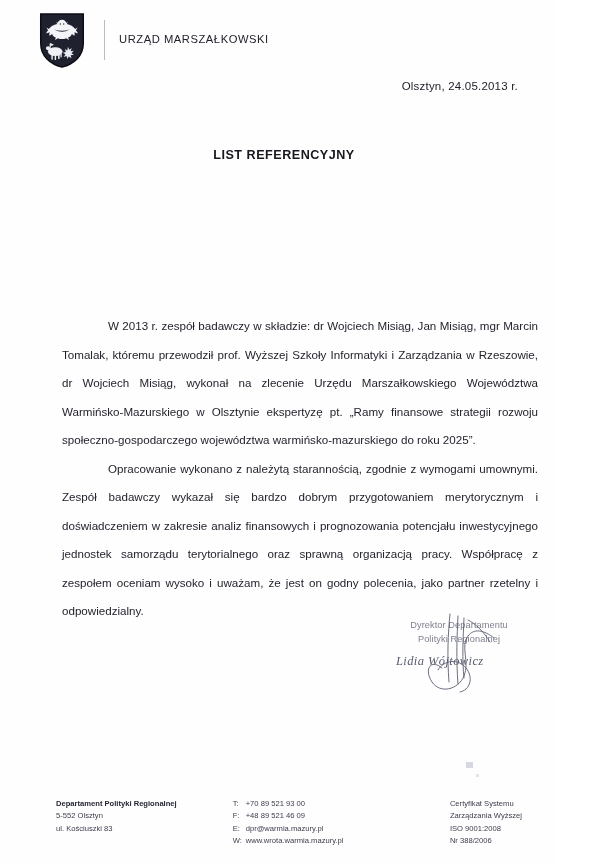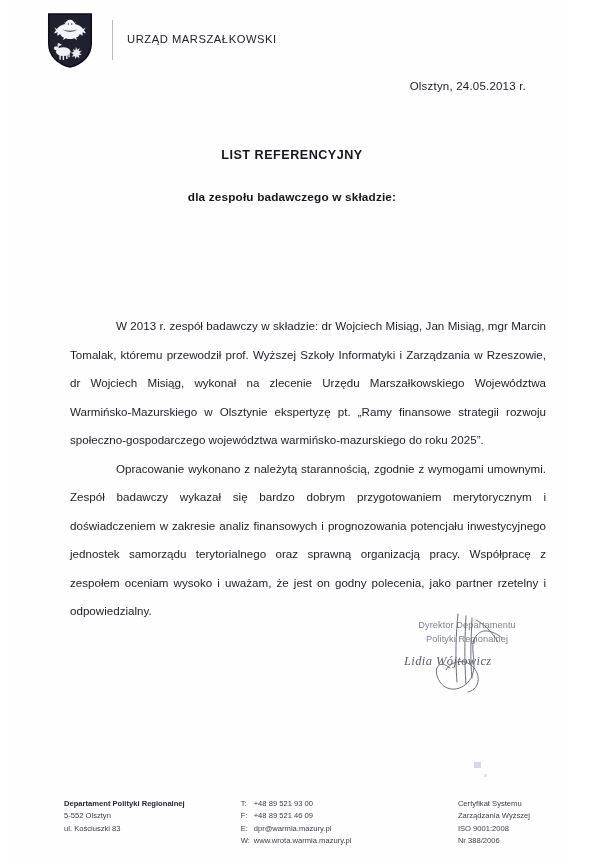--- a/index.html
+++ b/index.html
@@ -12,21 +12,20 @@
     font-family: "Liberation Sans", sans-serif;
     color: #1b1b24;
   }
   .page {
     position: relative;
     width: 556px;
     height: 864px;
     background: #fefefe;
     overflow: hidden;
     box-sizing: border-box;
-    margin-left: 8px;
   }
 
   
   .letterhead {
     position: absolute;
     left: 38px;
     top: 12px;
     display: flex;
     align-items: center;
   }
@@ -224,21 +223,20 @@
     <div class="lh-divider"></div>
     <div class="lh-text">
       <div>URZĄD MARSZAŁKOWSKI</div>
     </div>
   </div>
 
   <div class="dateline">Olsztyn, 24.05.2013 r.</div>
 
   <div class="title-block">
     <div class="doc-title">LIST REFERENCYJNY</div>
-    <div class="doc-subtitle">dla zespołu badawczego w składzie:</div>
   </div>
 
   <div class="body-copy">
     <p class="para">W 2013 r. zespół badawczy w składzie: dr Wojciech Misiąg, Jan Misiąg, mgr Marcin Tomalak, któremu przewodził prof. Wyższej Szkoły Informatyki i Zarządzania w Rzeszowie, dr Wojciech Misiąg, wykonał na zlecenie Urzędu Marszałkowskiego Województwa Warmińsko-Mazurskiego w Olsztynie ekspertyzę pt. „Ramy finansowe strategii rozwoju społeczno-gospodarczego województwa warmińsko-mazurskiego do roku 2025”.</p>
     <p class="para">Opracowanie wykonano z należytą starannością, zgodnie z wymogami umownymi. Zespół badawczy wykazał się bardzo dobrym przygotowaniem merytorycznym i doświadczeniem w zakresie analiz finansowych i prognozowania potencjału inwestycyjnego jednostek samorządu terytorialnego oraz sprawną organizacją pracy. Współpracę z zespołem oceniam wysoko i uważam, że jest on godny polecenia, jako partner rzetelny i odpowiedzialny.</p>
   </div>
 
   <div class="signature-block">
     <div class="sig-title">
       <div>Dyrektor Departamentu</div>
@@ -263,21 +261,21 @@
   <div class="footer">
     <div class="f-col dept">
       <div class="f-strong">Departament Polityki Regionalnej</div>
       <div>5-552 Olsztyn</div>
       <div>ul. Kościuszki 83</div>
     </div>
 
     <div class="f-col contact">
       <div class="contact-row">
         <span class="contact-key">T:</span>
-        <span>+48 89 521 93 00</span>
+        <span>+70 89 521 93 00</span>
       </div>
       <div class="contact-row">
         <span class="contact-key">F:</span>
         <span>+48 89 521 46 09</span>
       </div>
       <div class="contact-row">
         <span class="contact-key">E:</span>
         <span>dpr@warmia.mazury.pl</span>
       </div>
       <div class="contact-row">

